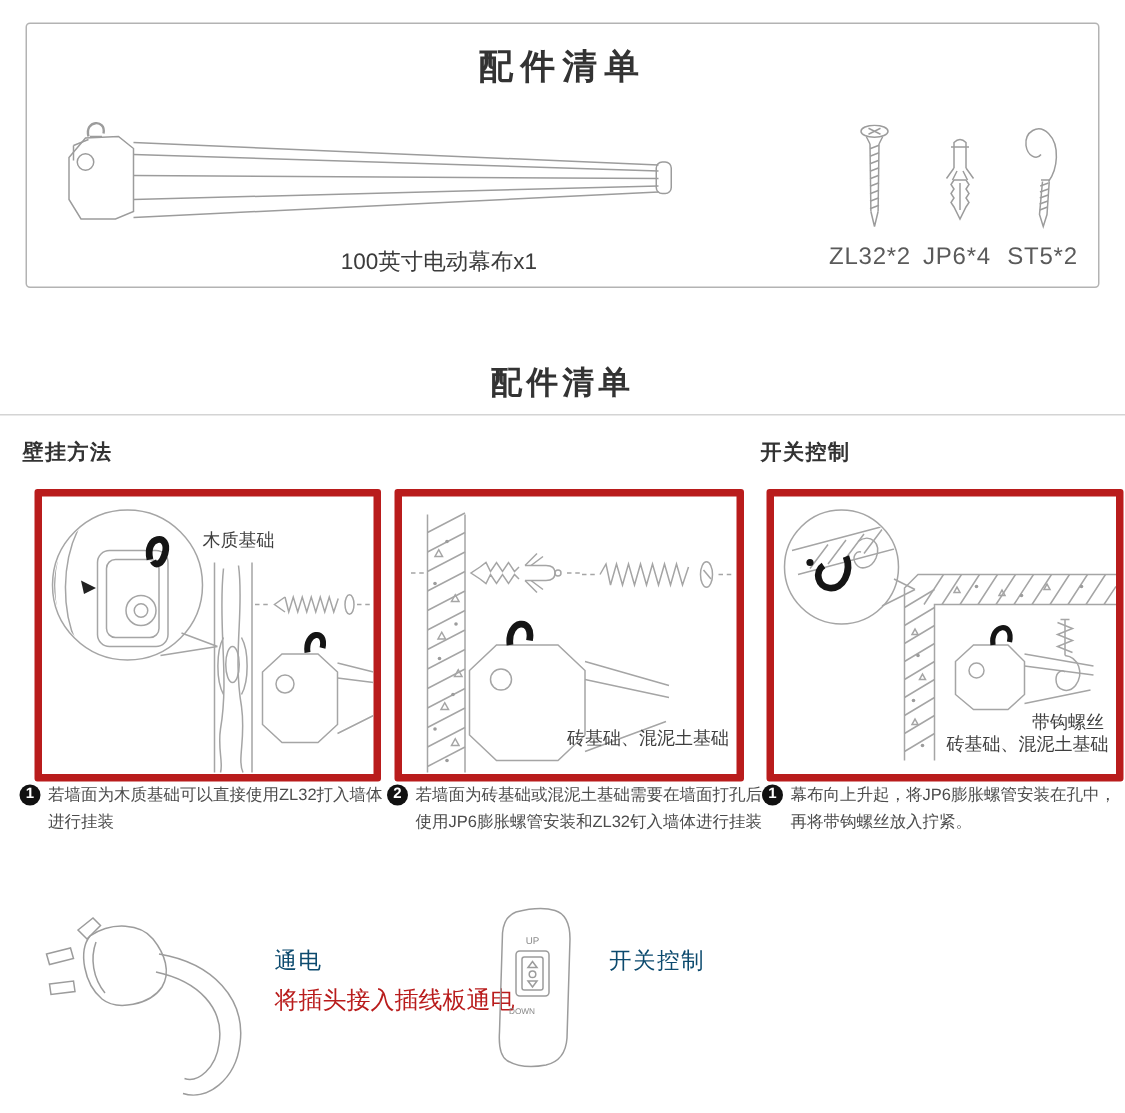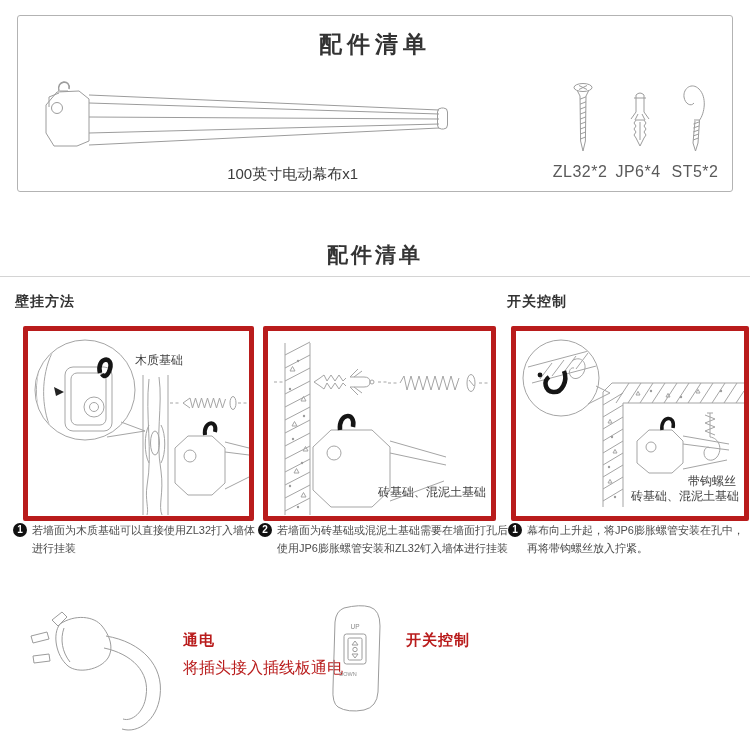--- a/index.html
+++ b/index.html
@@ -46,21 +46,21 @@
   .note .num {
     position:absolute; left:0; top:1px; width:14px; height:14px; border-radius:50%;
     background:#111111; color:#ffffff; font-size:10px; font-weight:bold;
     display:flex; align-items:center; justify-content:center;
   }
   .note .ntext { display:block; padding-left:19px; }
   .note.n1 { left:13px;  width:252px; }
   .note.n2 { left:258px; width:256px; }
   .note.n3 { left:508px; width:238px; }
   
-  .b-title { position:absolute; margin:0; font-size:15px; font-weight:bold; color:#b91c1c; letter-spacing:1px; }
+  .b-title { position:absolute; margin:0; font-size:15px; font-weight:normal; color:#0c4a6e; letter-spacing:1px; }
   .b-desc  { position:absolute; font-size:16px; color:#b91c1c; line-height:1.6; }
 </style>
 </head>
 <body>
 
 <div class="page">
 
   <section class="parts-box">
     <h1 class="parts-title">配件清单</h1>
 

